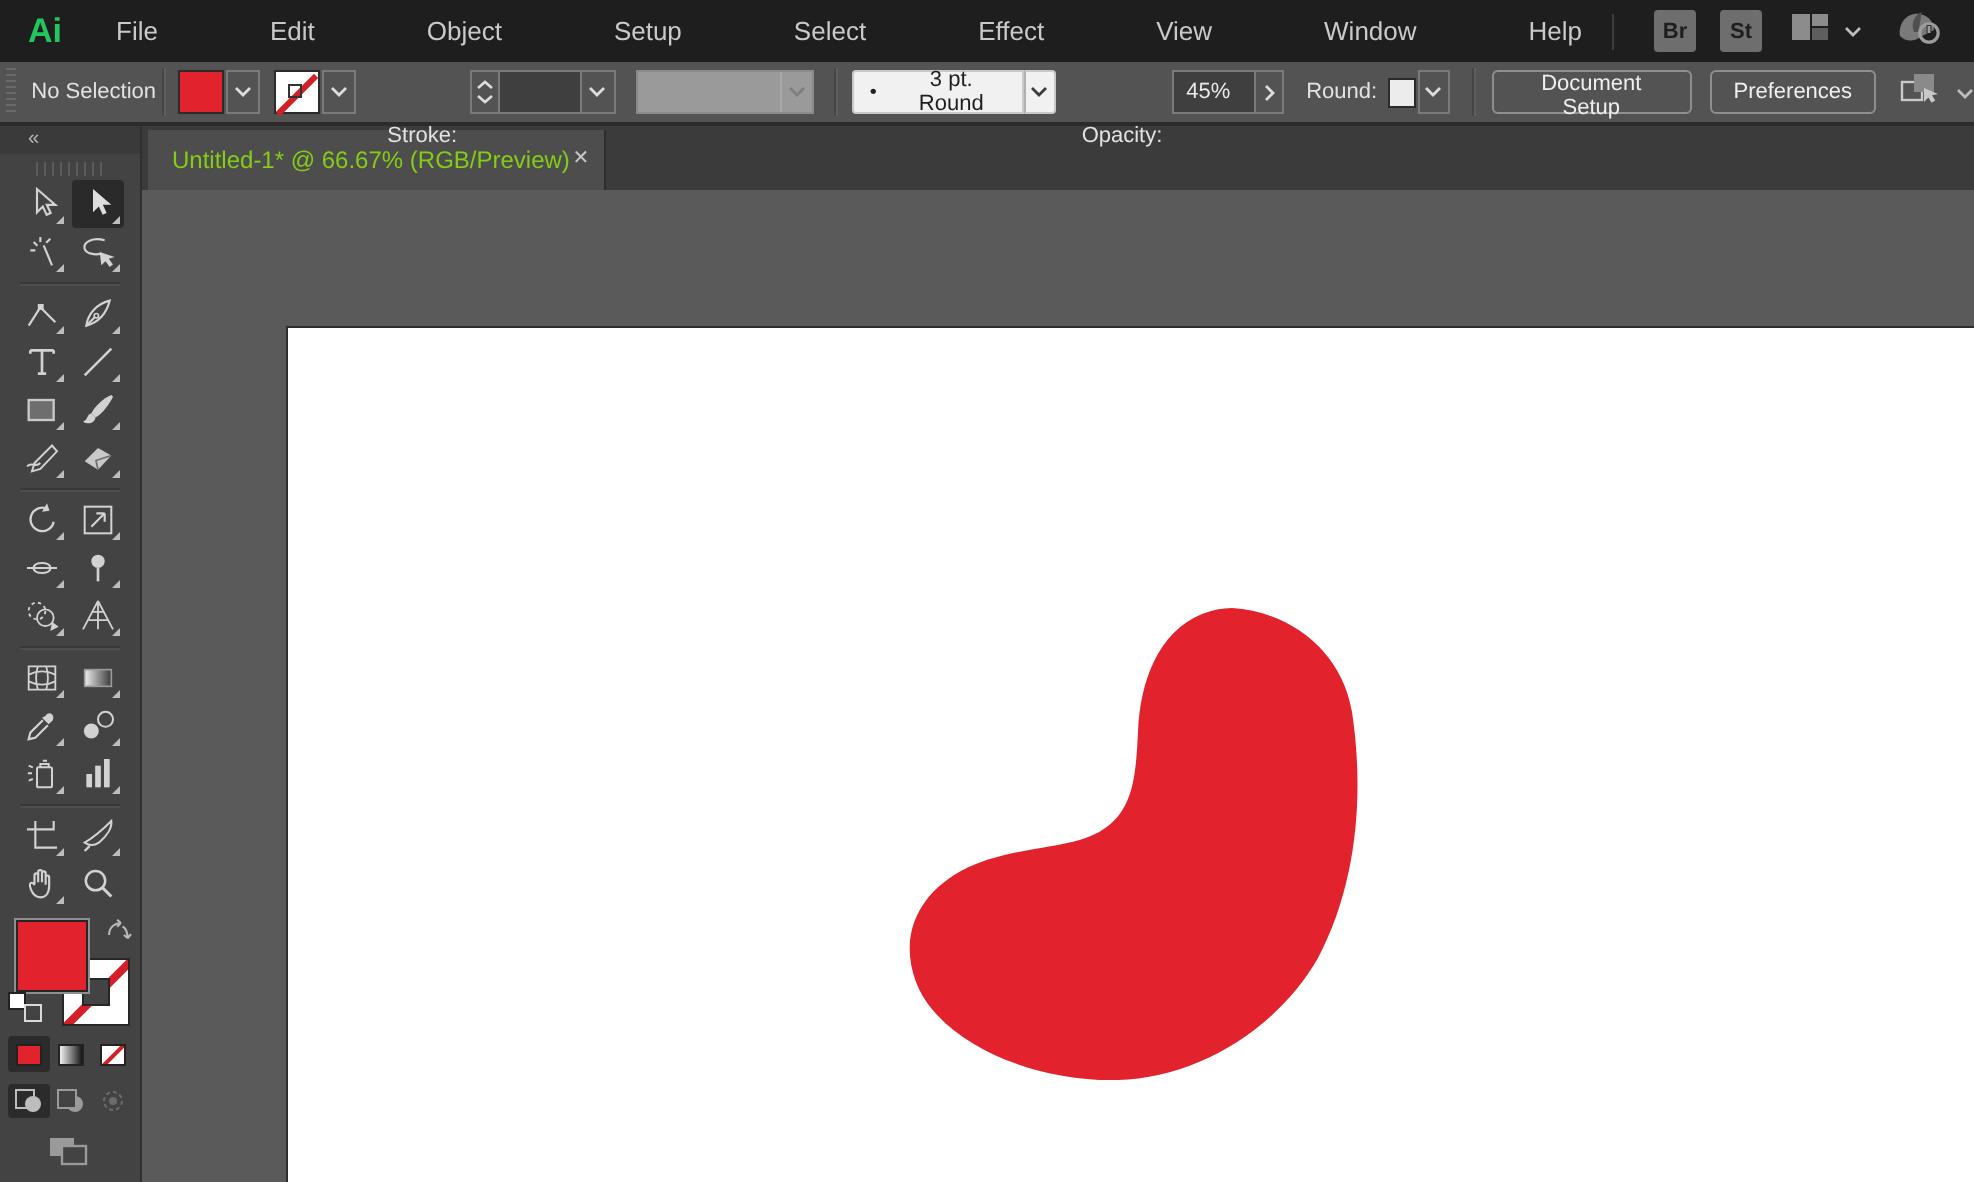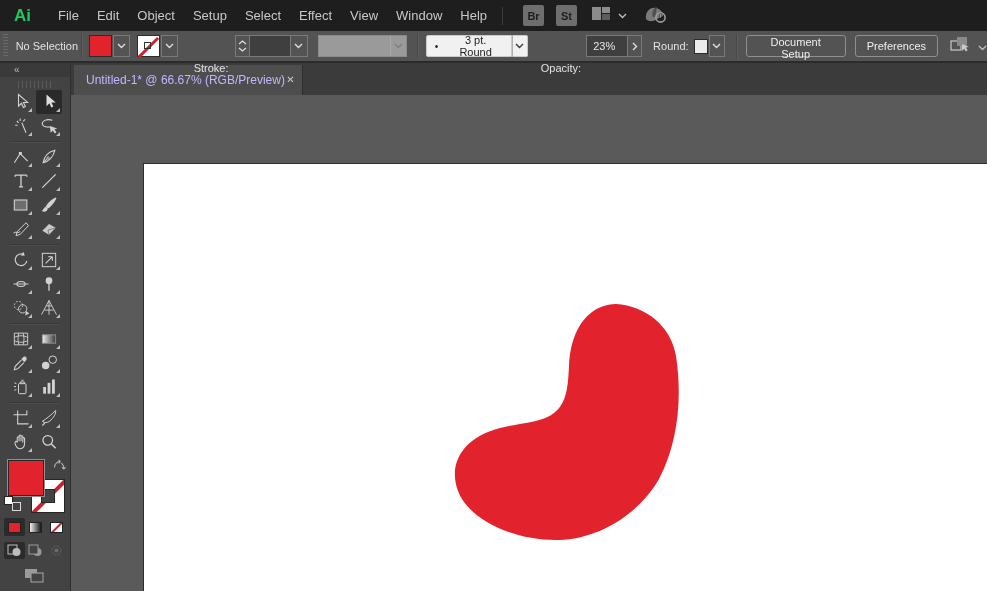--- a/index.html
+++ b/index.html
@@ -4,21 +4,21 @@
 <style>
   * { margin:0; padding:0; box-sizing:border-box; }
   html,body { width:987px; height:591px; overflow:hidden; }
   body { font-family:"Liberation Sans", sans-serif; background:#5A5A5A; }
   .app { position:relative; width:987px; height:591px; background:#5A5A5A; }
 
   
   .menubar { position:absolute; top:0; left:0; width:987px; height:31px;
     background:#1E1E1E; display:flex; align-items:center; z-index:30; }
   .ai-logo { margin-left:14px; font-size:17px; font-weight:bold; color:#22c55e; letter-spacing:0; }
-  .menu-items { display:flex; margin-left:18px; }
+  .menu-items { display:flex; margin-left:18px;gap:38px; }
   .menu-item { color:#C9C9C9; font-size:13px; padding:6px 9px; cursor:default; }
   .mb-sep { width:1px; height:18px; background:#3D3D3D; margin:0 8px 0 6px; }
   .app-btn { width:21px; height:21px; background:#6E6E6E; color:#1E1E1E; border:none;
     font-size:11px; font-weight:bold; border-radius:2px; margin-left:12px;
     display:flex; align-items:center; justify-content:center; }
   .ws-switcher { display:flex; align-items:center; margin-left:14px; }
   .chev-svg { display:block; }
   .sync-wrap { margin-left:16px; display:flex; align-items:center; }
 
   
@@ -62,21 +62,21 @@
     background:transparent; display:flex; align-items:center; justify-content:center; }
   .style-swatch { width:15px; height:15px; background:#ECECEC; border:1px solid #2C2C2C; }
   .cb-btn { height:22px; border:1px solid #8F8F8F; border-radius:3px; background:transparent;
     color:#EFEFEF; font-size:11px; padding:0 11px; }
   .panel-ic { display:flex; align-items:center; }
 
   
   .tabbar { position:absolute; left:71px; top:63px; right:0; height:32px; background:#3B3B3B; }
   .doc-tab { position:absolute; left:3px; top:2px; width:229px; height:30px; background:#4D4D4D;
     border-right:1px solid #2E2E2E; display:flex; align-items:center; }
-  .doc-tab .title { color:#c4b5fd; font-size:12px; margin-left:12px; white-space:nowrap; }
+  .doc-tab .title { color:#84cc16; font-size:12px; margin-left:12px; white-space:nowrap; }
   .tab-close { margin-left:auto; margin-right:6px; width:16px; height:16px; border:none;
     background:transparent; color:#C9C9C9; font-size:10px; line-height:16px; }
 
   
   .toolbar { position:absolute; left:0; top:63px; width:71px; bottom:0; background:#434343;
     border-right:1px solid #2F2F2F; z-index:20; }
   .tb-header { height:14px; background:#3A3A3A; display:flex; align-items:center; }
   .tb-collapse { color:#B5B5B5; font-size:10px; background:none; border:none; margin-left:14px;
     line-height:12px; }
   .tb-grip { width:34px; height:7px; margin:4px auto 2px;
@@ -241,21 +241,21 @@
       <span class="brush-bullet">•</span>
       <span class="brush-text">3 pt. Round</span>
     </button>
     <button class="brush-chev">
       <svg width="9" height="6" viewBox="0 0 9 6">
           <polyline points="1,1 4.5,4.5 8,1" stroke="#3A3A3A" stroke-width="1.4" fill="none"></polyline>
         </svg>
     </button>
 
     <span class="cb-label cb-link" style="margin-left:13px">Opacity:</span>
-    <div class="dark-field" style="margin-left:5px;width:44px">23%</div>
+    <div class="dark-field" style="margin-left:5px;width:44px">45%</div>
     <button class="arrow-btn">
       <svg width="6" height="9" viewBox="0 0 6 9">
           <polyline points="1,1 4.5,4.5 1,8" stroke="#DDD" stroke-width="1.4" fill="none"></polyline>
         </svg>
     </button>
 
     <span class="cb-label" style="margin-left:11px">Round:</span>
     <div class="style-swatch" style="margin-left:5px"></div>
     <button class="chev-box">
       <svg width="9" height="6" viewBox="0 0 9 6">

